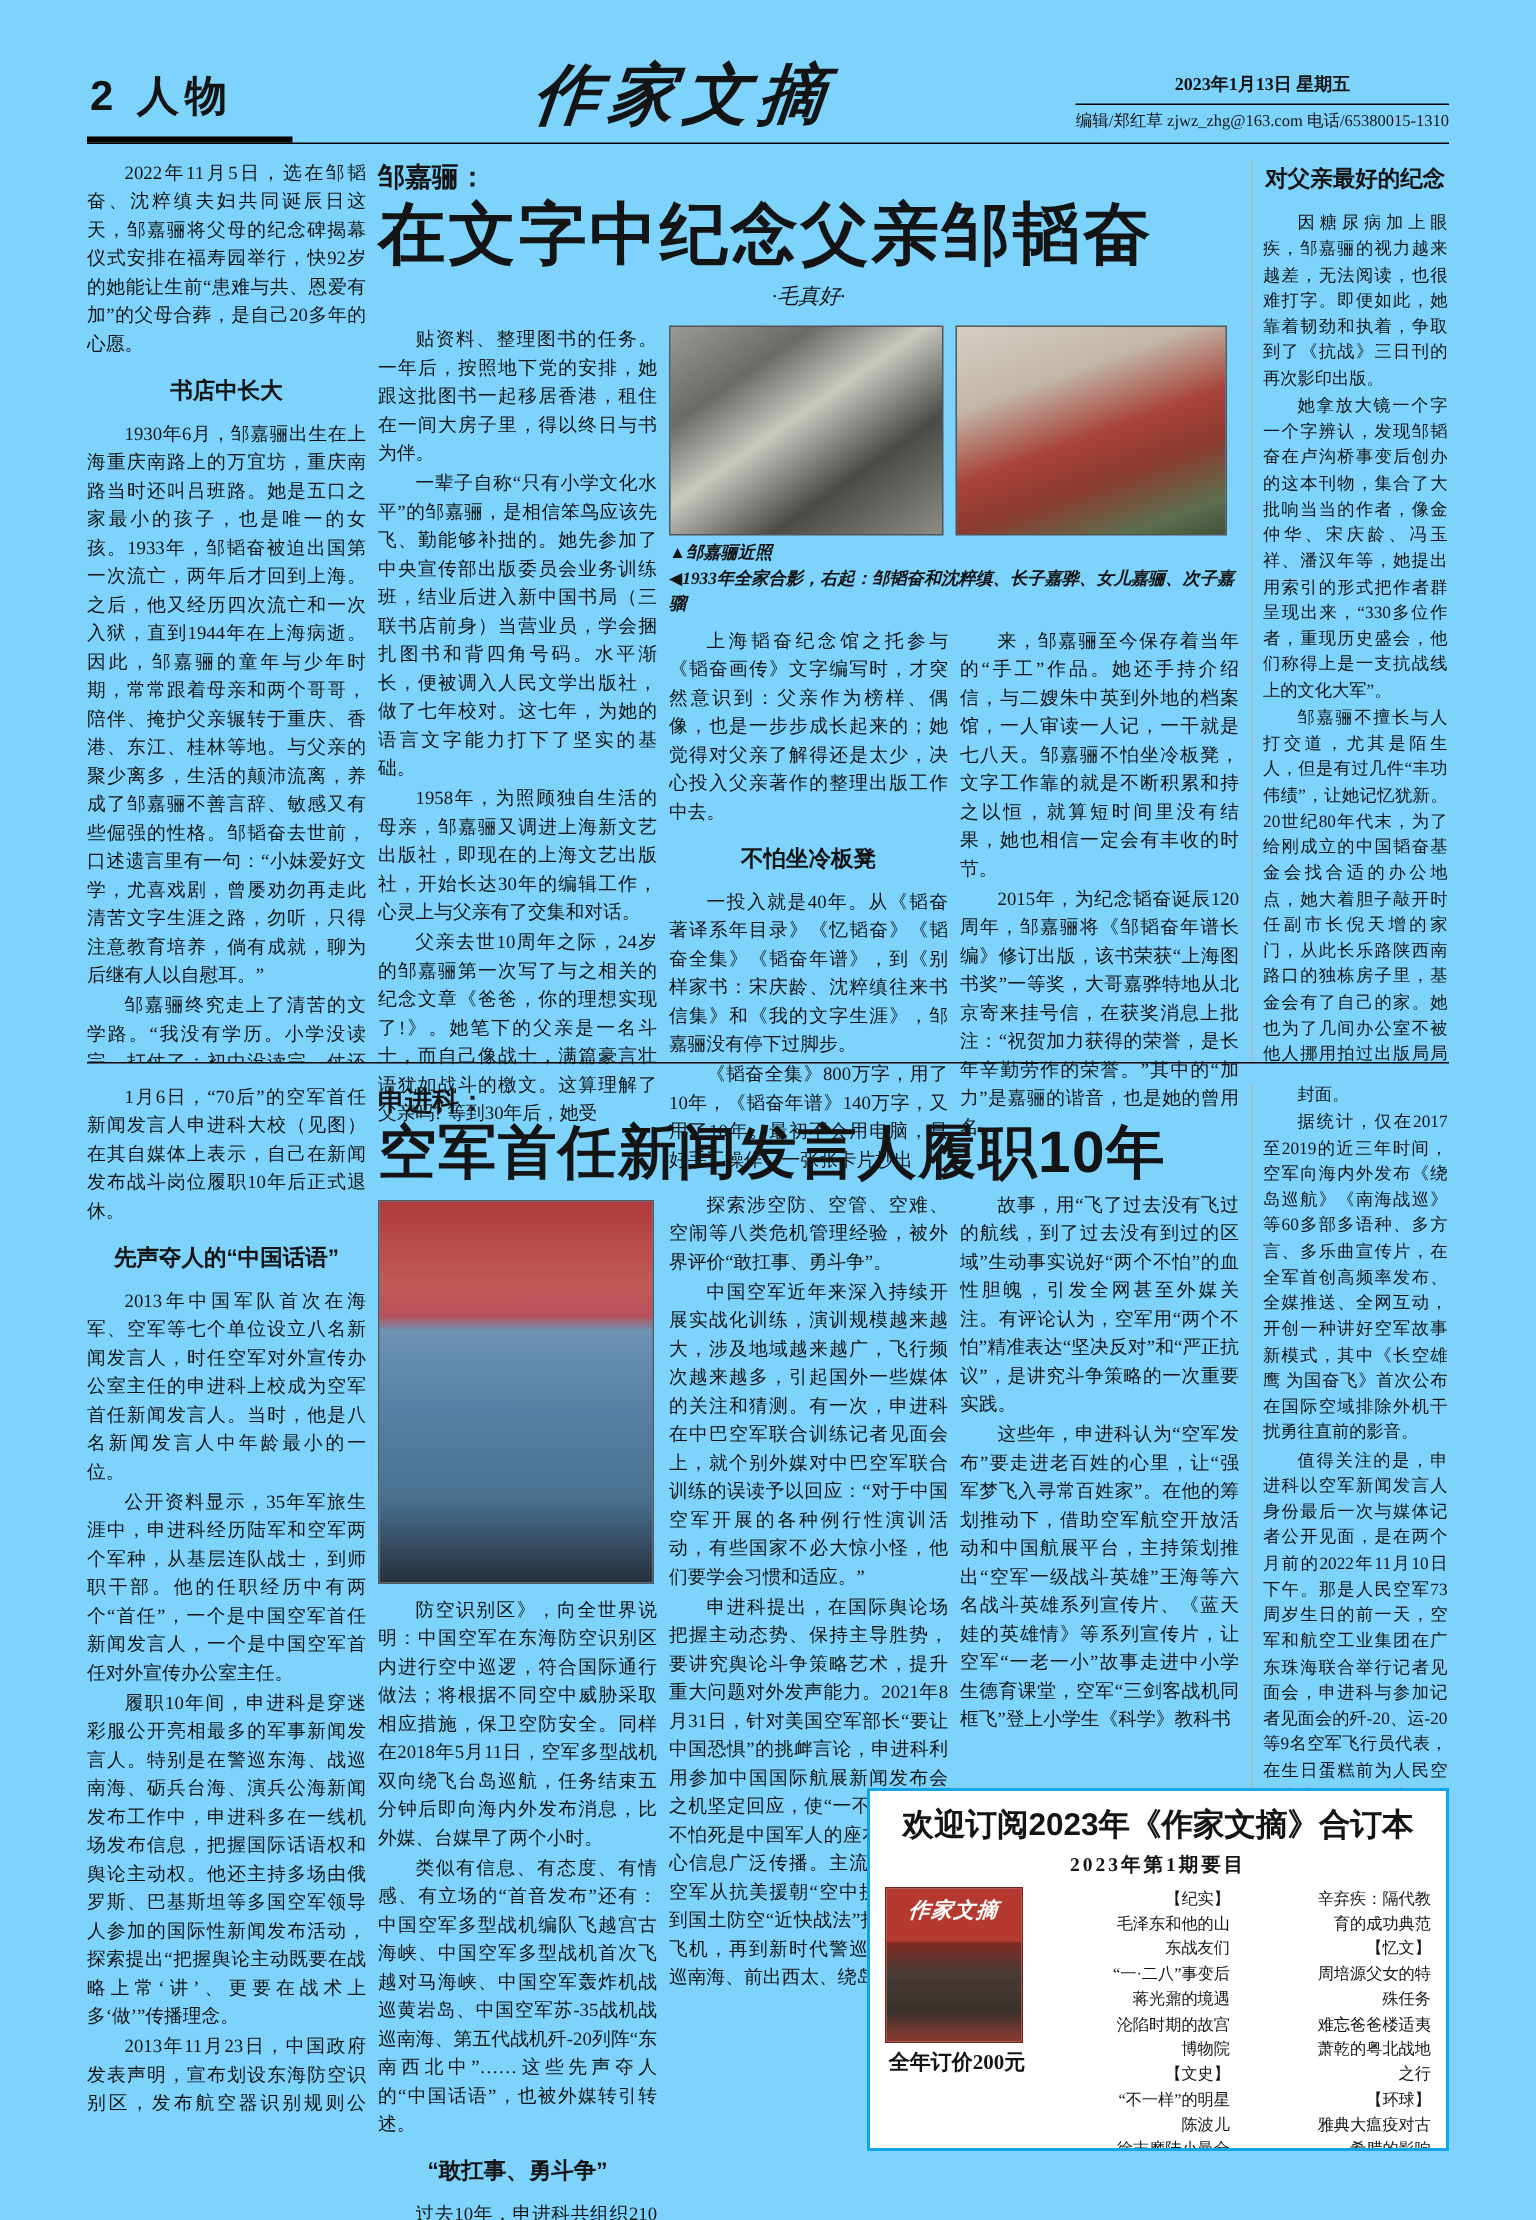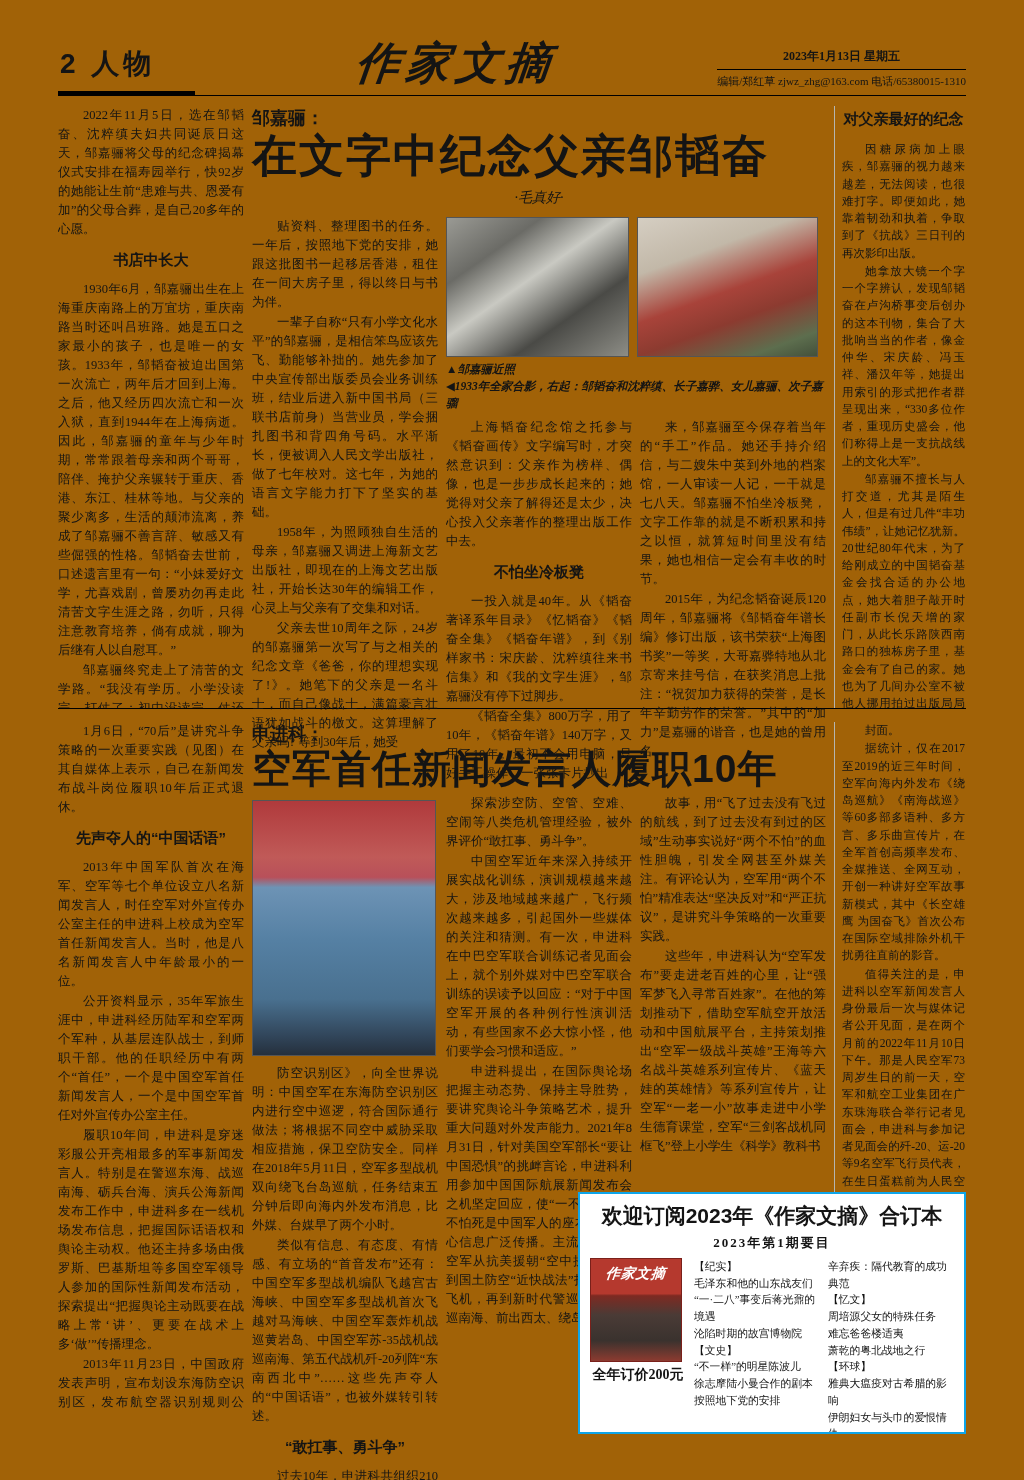--- a/index.html
+++ b/index.html
@@ -1,20 +1,20 @@
 <!DOCTYPE html>
 <html><head>
 <meta charset="utf-8">
 <style>
   * { box-sizing: border-box; margin: 0; padding: 0; }
   html,body { background:#e9e9e9; }
   body { font-family:"Liberation Serif","DejaVu Serif",serif; color:#141414; }
   .page {
     position:relative; width:1024px; height:1480px; margin:0 auto;
-    background:#a16207; overflow:hidden;
+    background:#7dd3fc; overflow:hidden;
     padding:14px 58px 0 58px;
   }
   
   .header { display:flex; justify-content:space-between; align-items:flex-end;
     padding:20px 0 0 0; }
   .section-label { font-family:"Liberation Sans","DejaVu Sans",sans-serif;
     font-weight:bold; font-size:28px; letter-spacing:4px;
     border-bottom:4px solid #000; padding:0 40px 8px 2px; }
   .masthead { font-family:"DejaVu Serif",serif; font-style:italic; font-weight:bold;
     font-size:44px; letter-spacing:6px; transform:skewX(-6deg); padding-bottom:2px; }
@@ -65,21 +65,21 @@
   .ad-main { display:flex; gap:8px; }
   .ad-left { width:96px; flex:0 0 96px; text-align:center; }
   .magazine-cover { width:92px; height:104px; border:1px solid #7a201a; position:relative;
     background:linear-gradient(180deg,#b5392e 0%,#b5392e 34%,#7e2a22 36%,#4a3b36 55%,#3a322e 80%,#8c3b30 100%); }
   .cover-title { position:absolute; top:6px; left:0; right:0; color:#fff;
     font-family:"DejaVu Serif",serif; font-style:italic; font-weight:bold; font-size:14px;
     letter-spacing:1px; transform:skewX(-6deg); }
   .ad-price { font-weight:900; font-size:14px; margin-top:4px; white-space:nowrap; }
   .ad-lists { display:flex; gap:8px; flex:1; }
   .ad-list { flex:1; }
-  .ad-item { font-size:10.8px; line-height:1.55; text-align:left; }
+  .ad-item { font-size:10.8px; line-height:1.55; text-align:right;margin-left:43px; }
 </style>
 </head>
 <body>
 
 <div class="page">
 
   <div class="header">
     <div class="section-label">2 人物</div>
     <div class="masthead">作家文摘</div>
     <div class="header-right">
@@ -151,21 +151,21 @@
           <p class="para">邹嘉骊不擅长与人打交道，尤其是陌生人，但是有过几件“丰功伟绩”，让她记忆犹新。20世纪80年代末，为了给刚成立的中国韬奋基金会找合适的办公地点，她大着胆子敲开时任副市长倪天增的家门，从此长乐路陕西南路口的独栋房子里，基金会有了自己的家。她也为了几间办公室不被他人挪用拍过出版局局长的桌子，据理力争。</p>
         </div>
     </div>
   </div>
 
   <div class="rule-full"></div>
 
   <div class="sec sec2">
     <div class="col w-col">
       <div>
-          <p class="para">1月6日，“70后”是讲究斗争策略的一次重要实践（见图）在其自媒体上表示，自己在新闻发布战斗岗位履职10年后正式退休。</p>
+          <p class="para">1月6日，“70后”的空军首任新闻发言人申进科大校（见图）在其自媒体上表示，自己在新闻发布战斗岗位履职10年后正式退休。</p>
         </div>
       <div class="subhead">先声夺人的“中国话语”</div>
       <div>
           <p class="para">2013年中国军队首次在海军、空军等七个单位设立八名新闻发言人，时任空军对外宣传办公室主任的申进科上校成为空军首任新闻发言人。当时，他是八名新闻发言人中年龄最小的一位。</p>
           <p class="para">公开资料显示，35年军旅生涯中，申进科经历陆军和空军两个军种，从基层连队战士，到师职干部。他的任职经历中有两个“首任”，一个是中国空军首任新闻发言人，一个是中国空军首任对外宣传办公室主任。</p>
           <p class="para">履职10年间，申进科是穿迷彩服公开亮相最多的军事新闻发言人。特别是在警巡东海、战巡南海、砺兵台海、演兵公海新闻发布工作中，申进科多在一线机场发布信息，把握国际话语权和舆论主动权。他还主持多场由俄罗斯、巴基斯坦等多国空军领导人参加的国际性新闻发布活动，探索提出“把握舆论主动既要在战略上常‘讲’、更要在战术上多‘做’”传播理念。</p>
           <p class="para">2013年11月23日，中国政府发表声明，宣布划设东海防空识别区，发布航空器识别规则公告。当天18时，申进科即发布信息《中国空军首巡东海</p>
         </div>
     </div>
 

